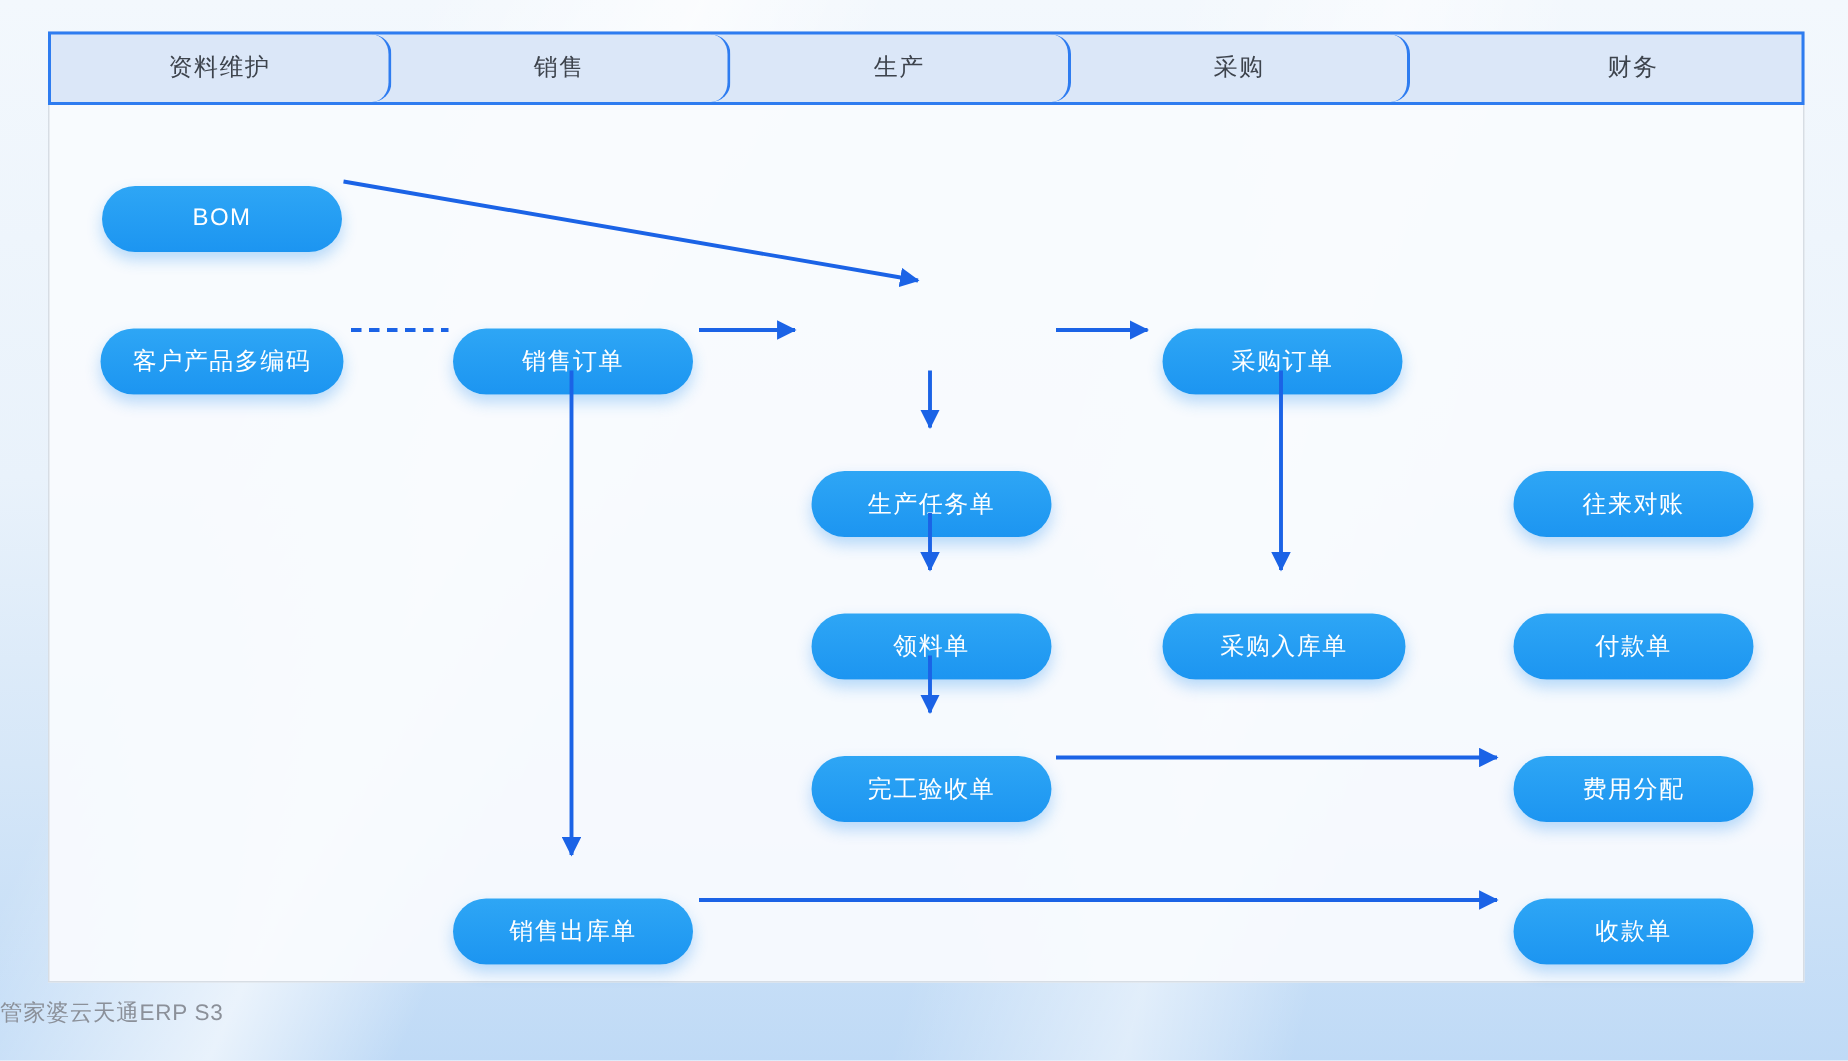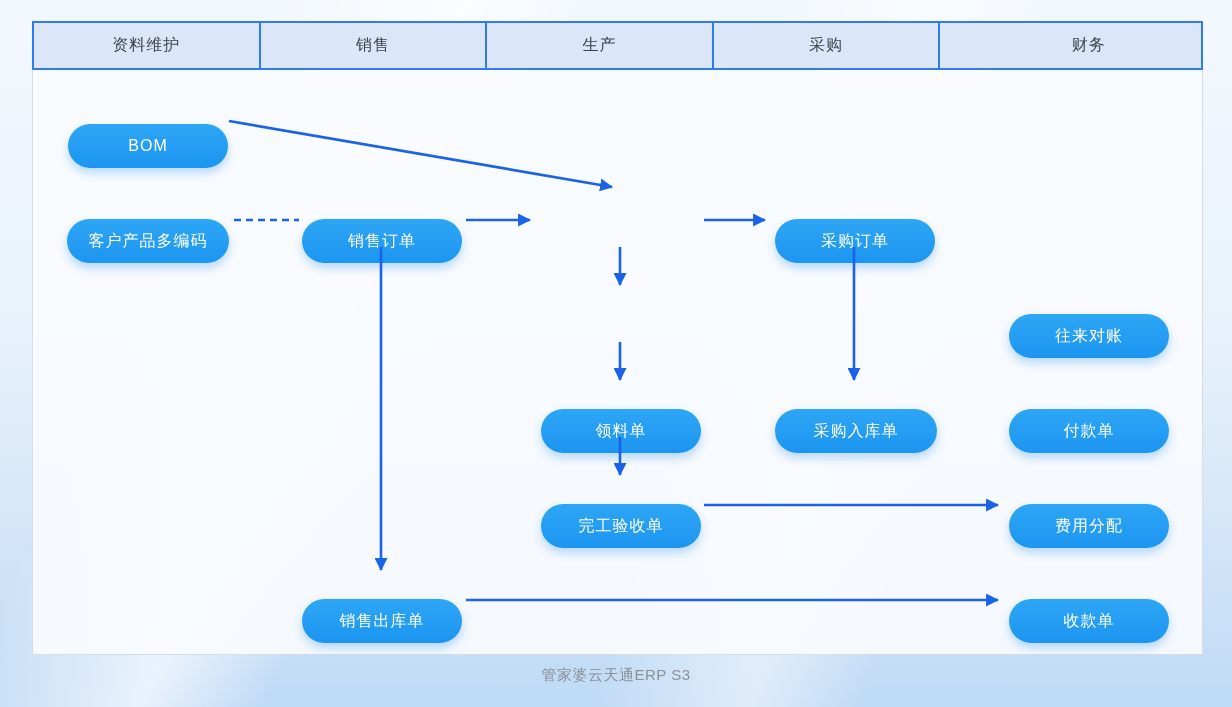--- a/index.html
+++ b/index.html
@@ -18,52 +18,53 @@
     box-sizing:border-box;
   }
   .header-table{
     position:absolute;left:-1px;top:-1px;width:1171px;height:49px;
     display:flex;border:2px solid #2e7cf0;box-sizing:border-box;
     background:#dbe7f8;
   }
   .header-cell{
     flex:1;display:flex;align-items:center;justify-content:center;
     border-right:2px solid #2e7cf0;
-    font-size:16px;color:#3d434c;letter-spacing:1px;
+    font-size:16px;color:#3d434c;letter-spacing:1px;border-radius:13px;
   }
   .header-cell:last-child{border-right:none;padding-left:36px;}
   .node{
     position:absolute;height:44px;border-radius:22px;
     background:linear-gradient(180deg,#2ea6f5 0%,#1c95f1 100%);
     box-shadow:0 5px 10px rgba(30,140,240,.30);
     display:flex;align-items:center;justify-content:center;
     color:#ffffff;font-size:16px;letter-spacing:1px;margin-top:20px;
   }
   svg.edges{position:absolute;left:0;top:0;width:1232px;height:707px;pointer-events:none;}
   .footer-caption{
-    position:absolute;left:0;top:666px;width:1232px;text-align:center;
+    position:absolute;left:0;top:666px;width:1232px;text-align:left;
     font-size:15px;color:#8b9099;letter-spacing:.5px;
   }
 </style>
 </head>
 <body>
 
 <div class="panel">
   <div class="header-table">
     <div class="header-cell">资料维护</div>
     <div class="header-cell">销售</div>
     <div class="header-cell">生产</div>
     <div class="header-cell">采购</div>
     <div class="header-cell">财务</div>
   </div>
 
   <div class="node" style="left:35px;top:82px;width:160px">BOM</div>
   <div class="node" style="left:34px;top:177px;width:162px">客户产品多编码</div>
   <div class="node" style="left:269px;top:177px;width:160px">销售订单</div>
   <div class="node" style="left:742px;top:177px;width:160px">采购订单</div>
+  <div class="node" style="left:508px;top:272px;width:160px">生产任务单</div>
   <div class="node" style="left:976px;top:272px;width:160px">往来对账</div>
   <div class="node" style="left:508px;top:367px;width:160px">领料单</div>
   <div class="node" style="left:742px;top:367px;width:162px">采购入库单</div>
   <div class="node" style="left:976px;top:367px;width:160px">付款单</div>
   <div class="node" style="left:508px;top:462px;width:160px">完工验收单</div>
   <div class="node" style="left:976px;top:462px;width:160px">费用分配</div>
   <div class="node" style="left:269px;top:557px;width:160px">销售出库单</div>
   <div class="node" style="left:976px;top:557px;width:160px">收款单</div>
 </div>
 

